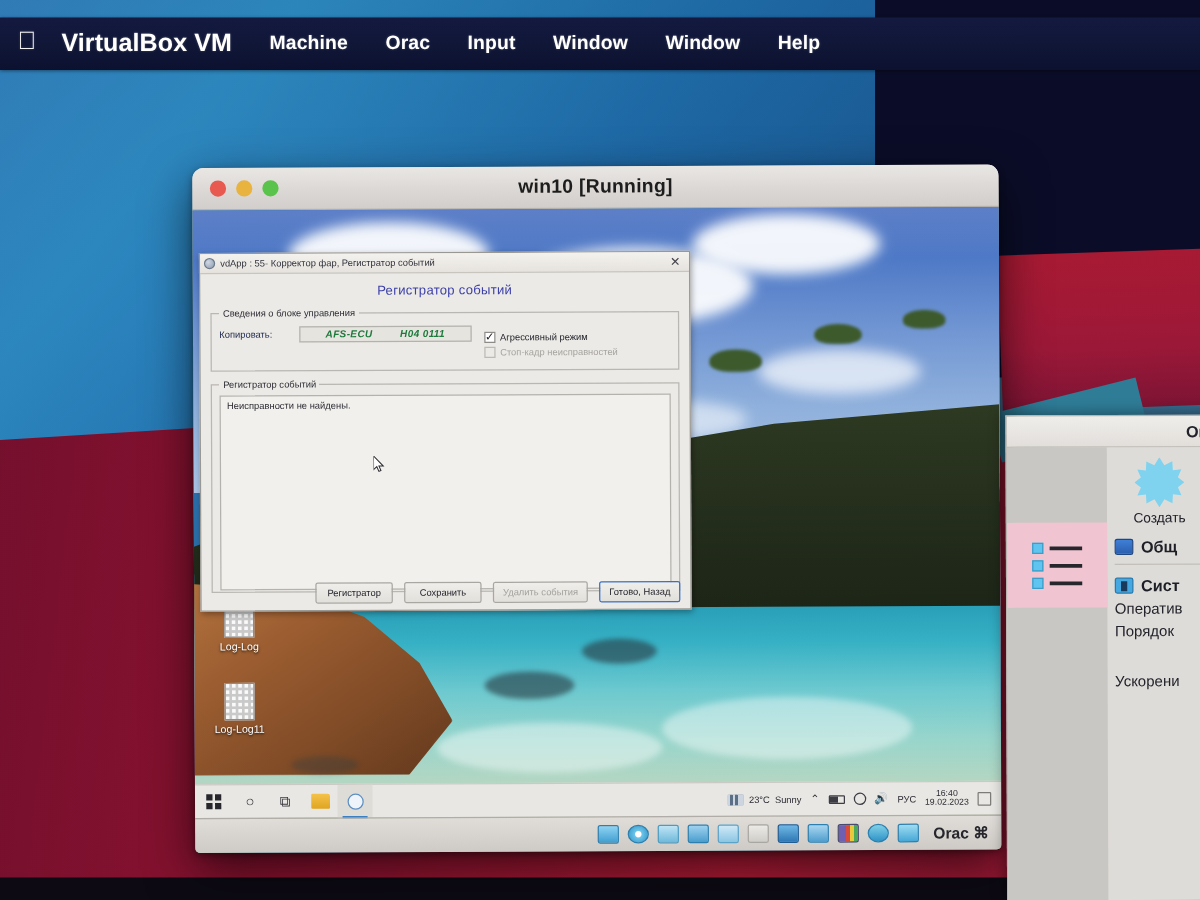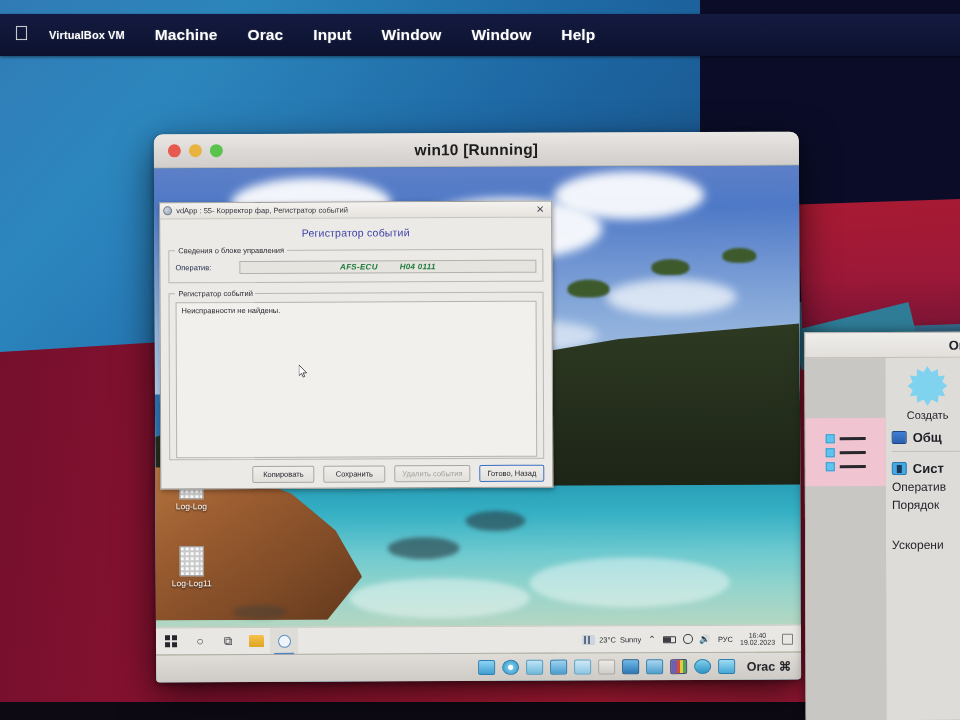--- a/index.html
+++ b/index.html
@@ -66,21 +66,21 @@
     box-shadow:0 1px 3px rgba(0,0,0,.5);
   }
   #menubar .mi {
     color:#fff; font-size:15.5px; font-weight:700;
     padding:2px 15px; letter-spacing:.1px; white-space:nowrap;
     text-shadow:0 0 2px rgba(255,255,255,.25);
   }
   #menubar .apple {
     font-size:20px; padding:0 10px 3px 10px; color:#f2f2f2;
   }
-  #menubar .mi.vb { font-size:11px; padding-left:10px; }
+  #menubar .mi.vb { font-size:20px; padding-left:10px; }
 
   
   #vmwin {
     position:absolute; left:155px; top:133px;
     width:645px; height:548px;
     background:#d8d5d1;
     border-radius:9px 9px 4px 4px;
     box-shadow:0 14px 38px rgba(0,0,0,.62), 0 2px 6px rgba(0,0,0,.4);
     overflow:hidden;
     z-index:30;
@@ -461,21 +461,21 @@
     </div>
 
     <div style="position:absolute;left:0;top:283px;width:100%;">
       <div id="dtop-row">
         <span>Log-wwvb...</span>
         <span>audi</span>
         <span>parking brake</span>
       </div>
     </div>
 
-    <div class="dicon" style="left:8px;top:301px;">
+    <div class="dicon" style="left:8px;top:312px;">
       <div class="page"></div>
       <div class="lbl">Log-Log</div>
     </div>
     <div class="dicon" style="left:8px;top:378px;">
       <div class="page"></div>
       <div class="lbl">Log-Log11</div>
     </div>
 
     <div id="appwin">
       <div id="app-title">
@@ -485,39 +485,49 @@
       </div>
 
       <div id="app-body">
         <div id="app-heading">Регистратор событий</div>
 
         <fieldset class="gb">
           <legend>Сведения о блоке управления</legend>
           <div id="gb-info">
             <div id="info-left">
               <div class="frow">
-                <span class="flabel">Оператив:</span>
+                <span class="flabel">Копировать:</span>
                 <span class="fval">
                   <i class="sp">AFS-ECU</i>
                   <i class="sp">H04 0111</i>
                 </span>
               </div>
             </div>
+            <div id="info-right">
+              <div class="cbrow">
+                <span class="cbx checked"></span>
+                <span class="cbl">Агрессивный режим</span>
+              </div>
+              <div class="cbrow">
+                <span class="cbx dim"></span>
+                <span class="cbl dim">Стоп-кадр неисправностей</span>
+              </div>
+            </div>
           </div>
         </fieldset>
 
         <fieldset class="gb" id="gb-log">
           <legend>Регистратор событий</legend>
           <div id="logarea">
             <span>Неисправности не найдены.</span>
           </div>
         </fieldset>
 
         <div id="btnrow">
-          <div class="wbtn">Копировать</div>
+          <div class="wbtn">Регистратор</div>
           <div class="wbtn">Сохранить</div>
           <div class="wbtn dim">Удалить события</div>
           <div class="wbtn focus">Готово, Назад</div>
         </div>
       </div>
     </div>
 
     <svg id="guest-cursor" viewBox="0 0 9 13">
       <path d="M0 0 L0 11 L2.6 8.6 L4.3 12.4 L5.9 11.7 L4.3 8.1 L7.8 8.1 Z" fill="#ffffff" stroke="#2a2a30" stroke-width=".8"></path>
     </svg>

